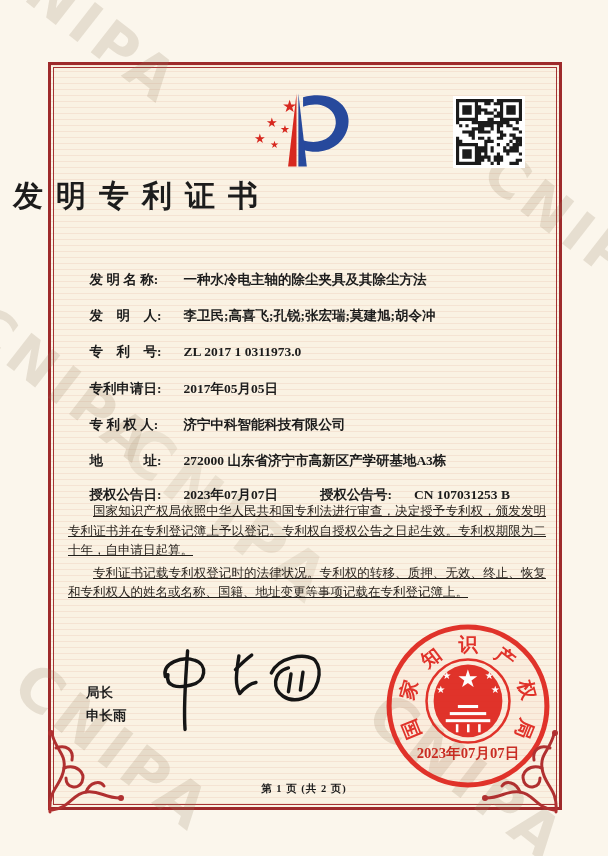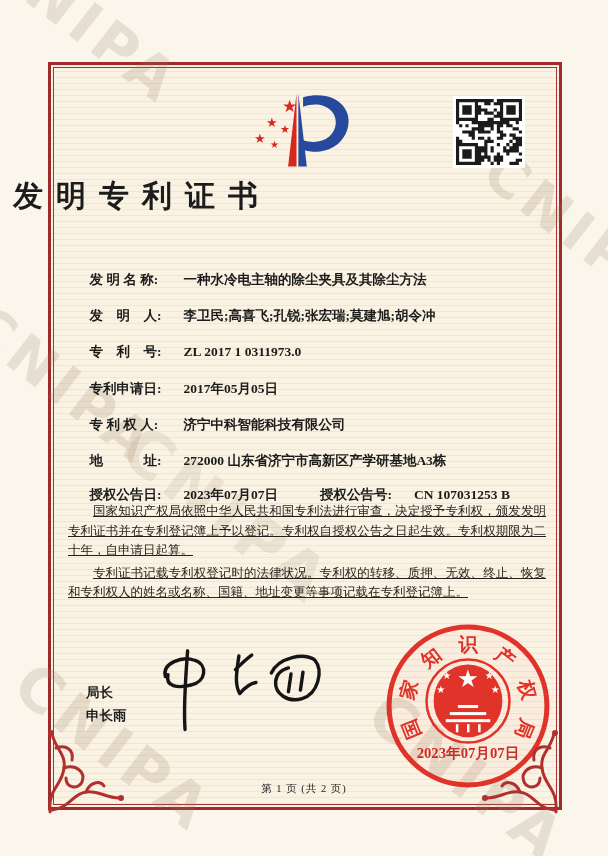--- a/index.html
+++ b/index.html
@@ -39,21 +39,21 @@
   .row .lab{display:inline-block;min-width:88px;}
   .row .val{margin-left:6px;}
   .pair2{margin-left:42px;}
   .paras{position:absolute;left:68px;top:502px;width:478px;font-size:12.5px;line-height:1.56;color:#241f1a;text-align:justify;}
   .paras p{margin:0 0 3px 0;text-indent:2em;text-decoration:underline;}
   .director{position:absolute;left:86px;top:681px;font-family:"Liberation Sans","DejaVu Sans",sans-serif;font-size:13.5px;font-weight:bold;line-height:23px;}
   .sig{position:absolute;left:150px;top:643px;width:188px;height:96px;}
   .seal{position:absolute;left:382px;top:620px;width:172px;height:172px;opacity:.93;}
   .seal text{font-weight:bold;}
   .seal-char{font-size:19px;fill:#df251d;font-family:"Liberation Serif",serif;}
-  .page-ind{position:absolute;left:0;top:782px;width:100%;text-align:center;font-size:10.5px;font-weight:400;letter-spacing:1px;}
+  .page-ind{position:absolute;left:0;top:782px;width:100%;text-align:center;font-size:10.5px;font-weight:700;letter-spacing:1px;}
   .foot-note{position:absolute;left:0;top:818px;width:100%;text-align:center;font-size:11.5px;font-weight:600;letter-spacing:2px;color:#2a2520;}
   .flourish{position:absolute;width:96px;height:92px;}
   .fl-l{left:42px;top:724px;}
   .fl-r{left:468px;top:724px;transform:scaleX(-1);}
   .star{position:absolute;color:#d7281f;line-height:1;font-family:"DejaVu Sans",sans-serif;}
 </style>
 </head>
 <body>
 
 <div class="wm" style="left:-28px;top:-12px;font-size:58px;">CNIPA</div>

